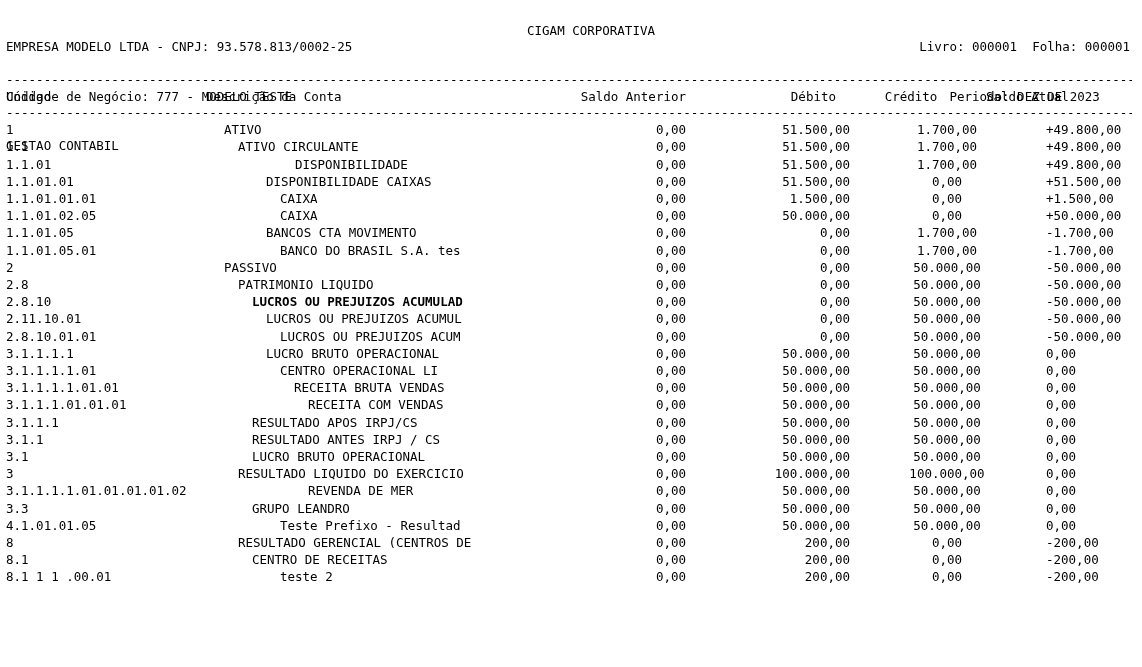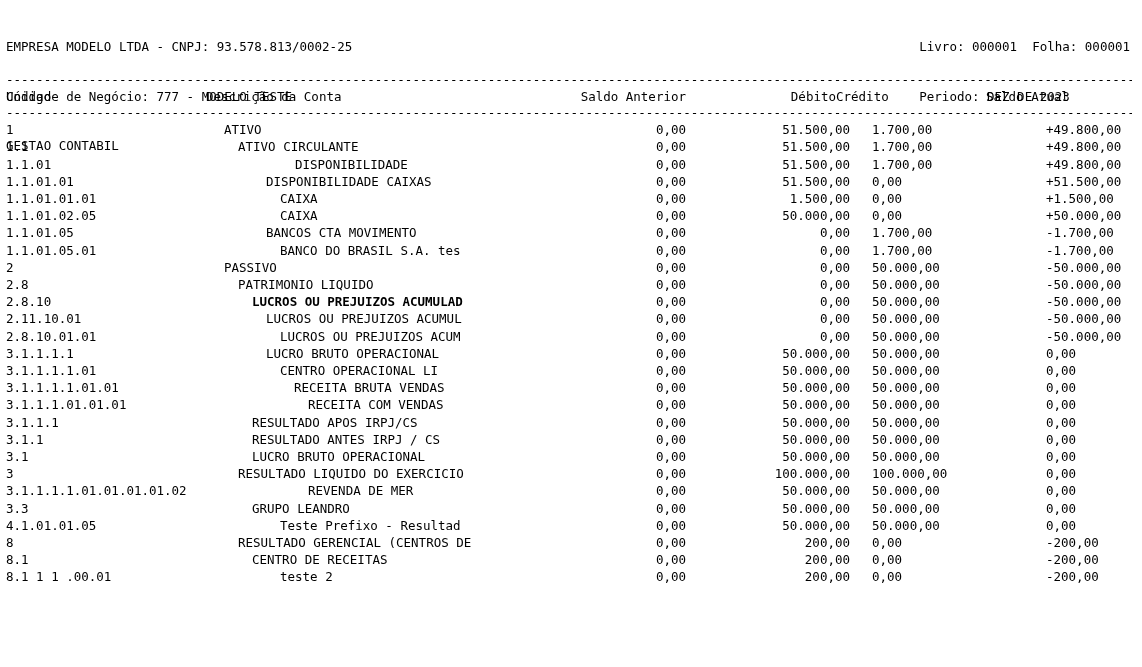--- a/index.html
+++ b/index.html
@@ -37,21 +37,21 @@
     right: 0;
     top: 16.5px;
     text-align: center;
     white-space: pre;
     padding-left: 44px;
   }
   .hdr-right {
     position: absolute;
     right: 2px;
     top: 0;
-    text-align: left;
+    text-align: center;
     line-height: 16.5px;
     white-space: pre;
   }
   .rule {
     white-space: pre;
     overflow: hidden;
     height: 16px;
     line-height: 16px;
     letter-spacing: 0px;
   }
@@ -67,21 +67,21 @@
     padding: 0;
     font-weight: normal;
     line-height: 17.2px;
     white-space: pre;
     font-size: 12.5px;
   }
   .col-code   { width: 200px; text-align: left; }
   .col-desc   { width: 330px; text-align: left; }
   .col-sant   { width: 150px; text-align: right; }
   .col-deb    { width: 150px; text-align: right; }
-  .col-cred   { width: 150px; text-align: left; }
+  .col-cred   { width: 150px; text-align: center; }
   .col-satual { width: 148px; text-align: left; }
 
   thead td { padding-bottom: 2px; }
   .hdr-desc-cell { padding-left: 58px; }
   .hdr-sant-cell { padding-right: 8px; }
   .hdr-deb-cell  { padding-right: 16px; }
   .hdr-cred-cell { padding-right: 18px; }
   .hdr-satual-cell { padding-right: 2px; }
 
   tbody td.col-sant { padding-right: 14px; }
@@ -95,20 +95,21 @@
 <body>
 
 <div class="page">
 
   <div class="header">
     <div class="hdr-left">
       <div>EMPRESA MODELO LTDA - CNPJ: 93.578.813/0002-25</div>
       <div>Unidade de Negócio: 777 - MODELO TESTE</div>
       <div>GESTAO CONTABIL</div>
     </div>
+    <div class="hdr-center">CIGAM CORPORATIVA</div>
     <div class="hdr-right">
       <div>Livro: 000001  Folha: 000001</div>
       <div>Periodo: DEZ DE 2023</div>
     </div>
   </div>
 
   <div class="rule rule-top">----------------------------------------------------------------------------------------------------------------------------------------------------------</div>
 
   <table class="ledger">
     <thead>

